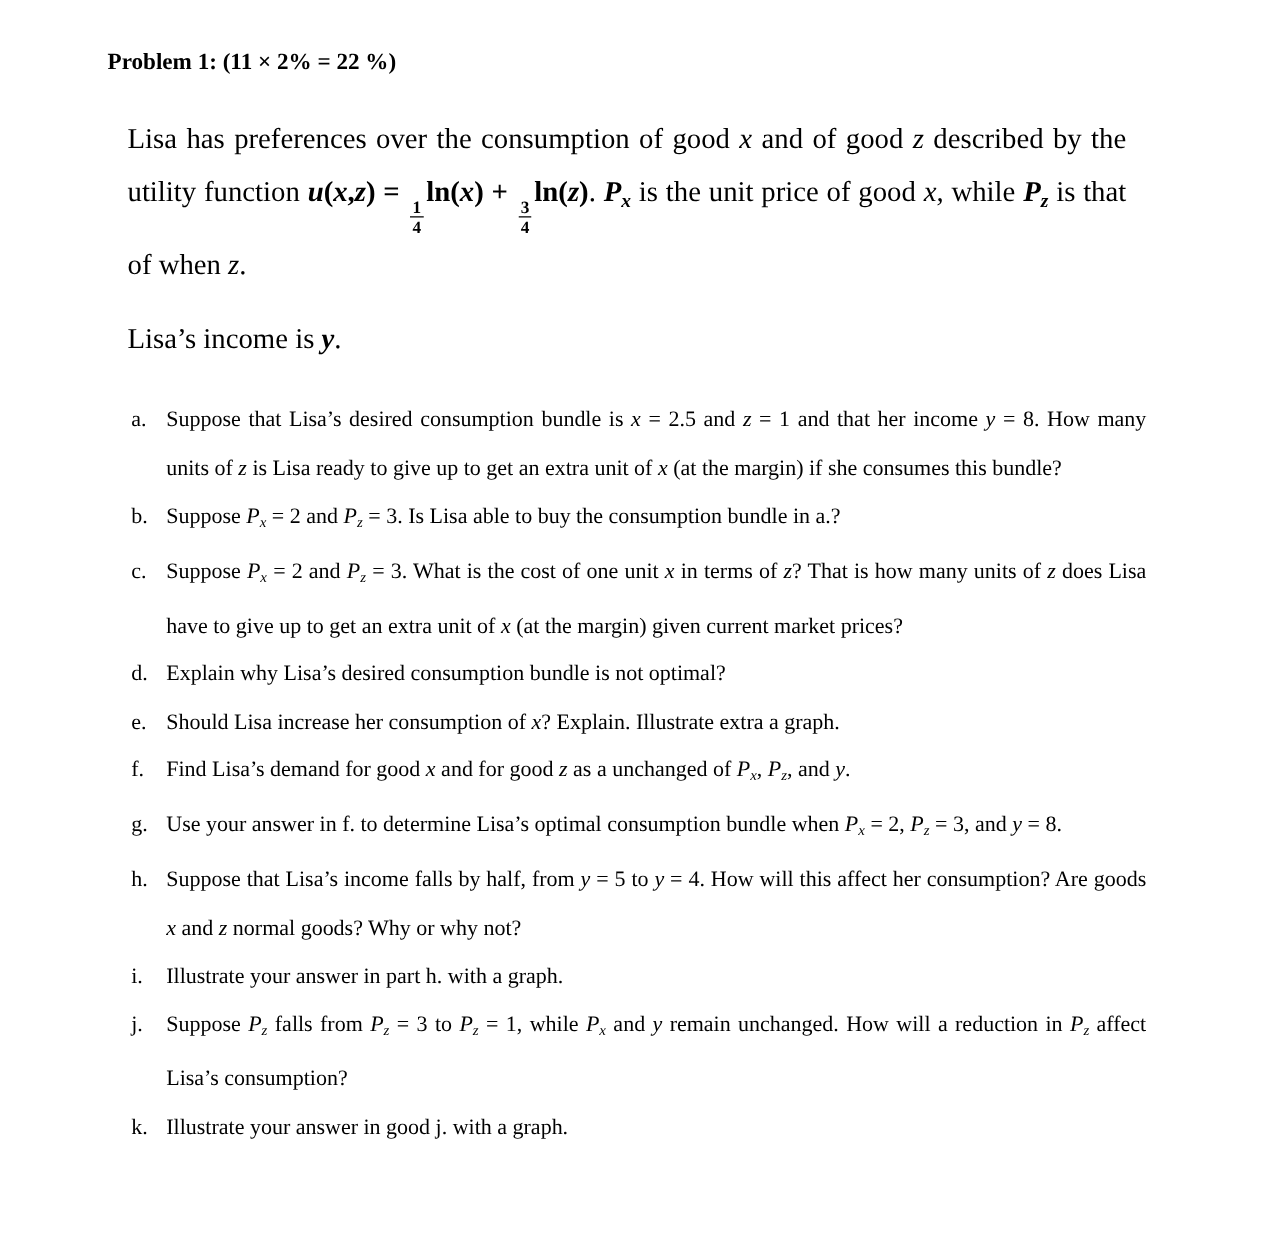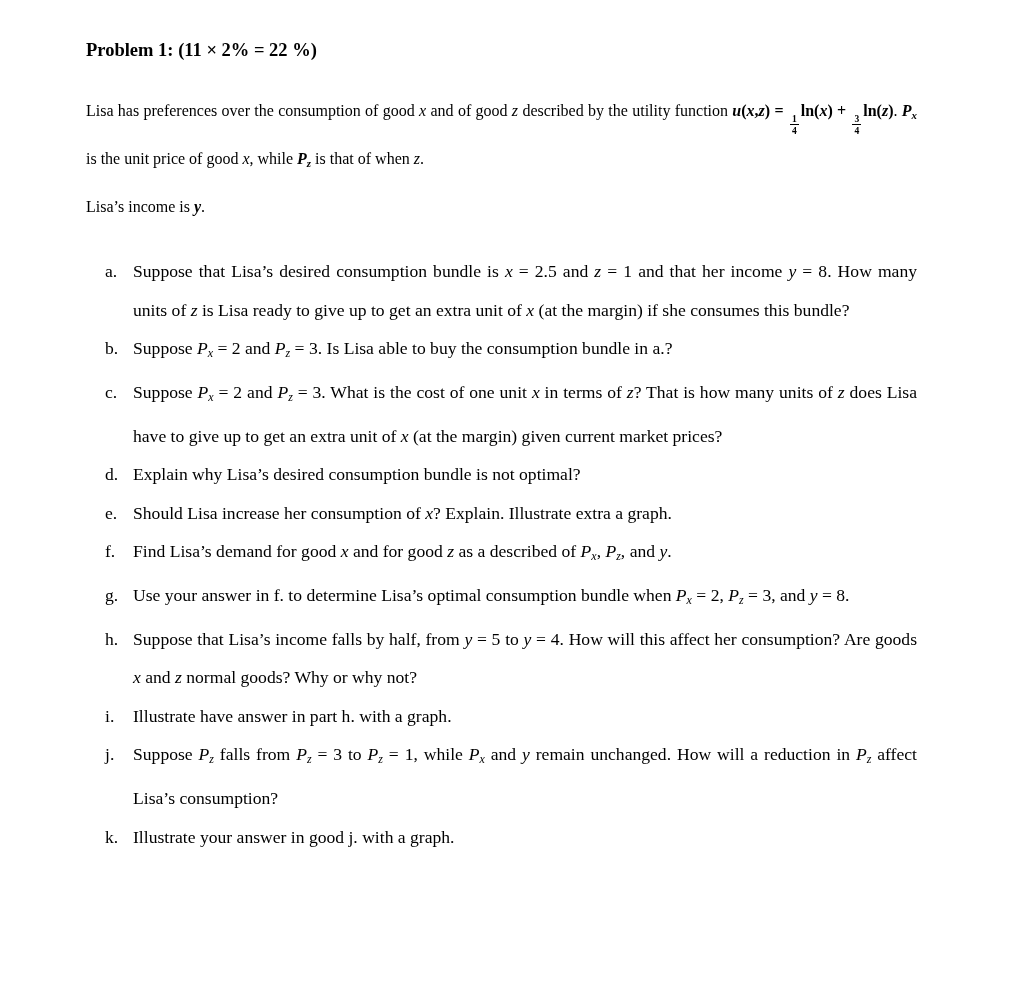--- a/index.html
+++ b/index.html
@@ -10,24 +10,24 @@
     font-family:"Liberation Serif","DejaVu Serif",serif;
     overflow:hidden;
   }
   .page{padding:28px 107px 0 86px;}
   .title{
     font-size:18.5px;
     font-weight:700;
     margin:12px 0 0 0;
   }
   .intro{
-    font-size:16px;
+    font-size:23px;
     line-height:43px;
     text-align:justify;
-    margin:0;
+    margin:16px;
   }
   .intro.first{margin-top:28px;}
   .items{
     list-style:none;
     margin:24px 0 0 0;
     padding:0;
     font-size:17.6px;
     line-height:38.5px;
   }
   .item{
@@ -95,36 +95,36 @@
     <span class="body"><span>Explain why Lisa’s desired consumption bundle is not optimal?</span></span>
   </li>
 
   <li class="item">
     <span class="label">e.</span>
     <span class="body"><span>Should Lisa increase her consumption of </span><span class="i">x</span><span>? Explain. Illustrate extra a graph.</span></span>
   </li>
 
   <li class="item">
     <span class="label">f.</span>
-    <span class="body"><span>Find Lisa’s demand for good </span><span class="i">x</span><span> and for good </span><span class="i">z</span><span> as a described of </span><span class="i">P</span><span class="i sub">x</span><span>, </span><span class="i">P</span><span class="i sub">z</span><span>, and </span><span class="i">y</span><span>.</span></span>
+    <span class="body"><span>Find Lisa’s demand for good </span><span class="i">x</span><span> and for good </span><span class="i">z</span><span> as a unchanged of </span><span class="i">P</span><span class="i sub">x</span><span>, </span><span class="i">P</span><span class="i sub">z</span><span>, and </span><span class="i">y</span><span>.</span></span>
   </li>
 
   <li class="item">
     <span class="label">g.</span>
     <span class="body"><span>Use your answer in f. to determine Lisa’s optimal consumption bundle when </span><span class="i">P</span><span class="i sub">x</span><span> = 2, </span><span class="i">P</span><span class="i sub">z</span><span> = 3, and </span><span class="i">y</span><span> = 8.</span></span>
   </li>
 
   <li class="item">
     <span class="label">h.</span>
     <span class="body"><span>Suppose that Lisa’s income falls by half, from </span><span class="i">y</span><span> = 5 to </span><span class="i">y</span><span> = 4. How will this affect her consumption? Are goods </span><span class="i">x</span><span> and </span><span class="i">z</span><span> normal goods? Why or why not?</span></span>
   </li>
 
   <li class="item">
     <span class="label">i.</span>
-    <span class="body"><span>Illustrate have answer in part h. with a graph.</span></span>
+    <span class="body"><span>Illustrate your answer in part h. with a graph.</span></span>
   </li>
 
   <li class="item">
     <span class="label">j.</span>
     <span class="body"><span>Suppose </span><span class="i">P</span><span class="i sub">z</span><span> falls from </span><span class="i">P</span><span class="i sub">z</span><span> = 3 to </span><span class="i">P</span><span class="i sub">z</span><span> = 1, while </span><span class="i">P</span><span class="i sub">x</span><span> and </span><span class="i">y</span><span> remain unchanged. How will a reduction in </span><span class="i">P</span><span class="i sub">z</span><span> affect Lisa’s consumption?</span></span>
   </li>
 
   <li class="item">
     <span class="label">k.</span>
     <span class="body"><span>Illustrate your answer in good j. with a graph.</span></span>

